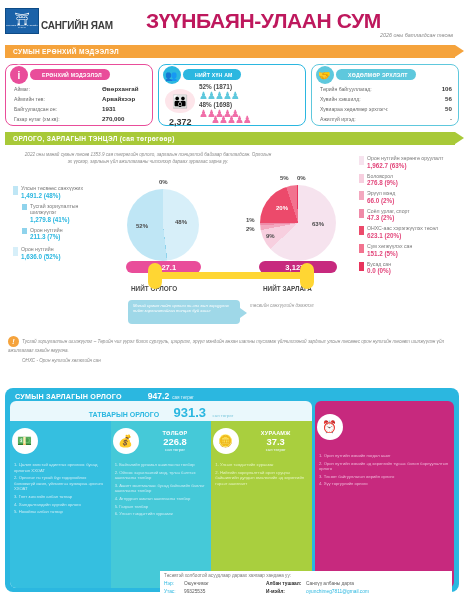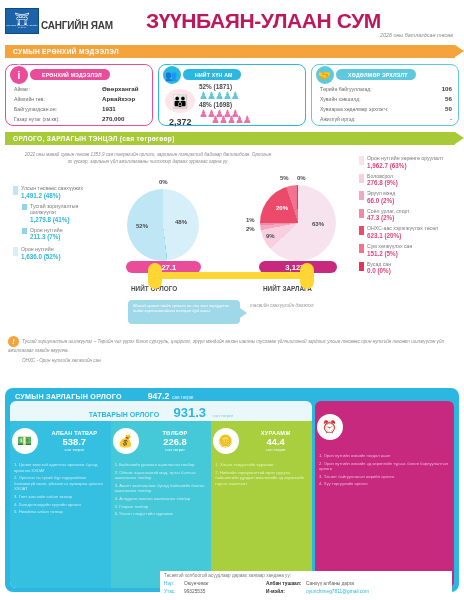--- a/index.html
+++ b/index.html
@@ -403,25 +403,20 @@
         <div class="tax-head">
           <span class="th-title">ТАТВАРЫН ОРЛОГО</span>
           <span class="th-num">931.3</span>
           <span class="th-unit">сая төгрөг</span>
         </div>
         <div class="cols">
 
           <div class="col c1">
             <div class="col-head">
               <div class="coin">💵</div>
-              <div class="col-txt">
-                <div class="col-name">АЛБАН ТАТВАР</div>
-                <div class="col-num">538.7</div>
-                <div class="col-unit">сая төгрөг</div>
-              </div>
             </div>
             <ul class="col-list">
               <li>1. Цалин хөлстэй адилтгах орлогоос бусад орлогын ХХОАТ</li>
               <li>2. Орлогыг нь тухай бүр тодорхойлох боломжгүй ажил, үйлчилгээ хувиараа эрхлэгч ХХОАТ</li>
               <li>3. Гянт зэвсгийн албан татвар</li>
               <li>4. Хаягдалтандийн хүүгийн орлого</li>
               <li>5. Нохойны албан татвар</li>
             </ul>
           </div>
 
@@ -442,21 +437,21 @@
               <li>5. Газрын төлбөр</li>
               <li>6. Улсын тэмдэгтийн хураамж</li>
             </ul>
           </div>
 
           <div class="col c3">
             <div class="col-head">
               <div class="coin">🪙</div>
               <div class="col-txt">
                 <div class="col-name">ХУРААМЖ</div>
-                <div class="col-num">44.4</div>
+                <div class="col-num">37.3</div>
                 <div class="col-unit">сая төгрөг</div>
               </div>
             </div>
             <ul class="col-list">
               <li>1. Улсын тэмдэгтийн хураамж</li>
               <li>2. Нийтийн зориулалттай орон сууцны байшингийн дундын өмчлөлийн эд хөрөнгийн гэрээт ашиглалт</li>
             </ul>
           </div>
         </div>
       </div>

